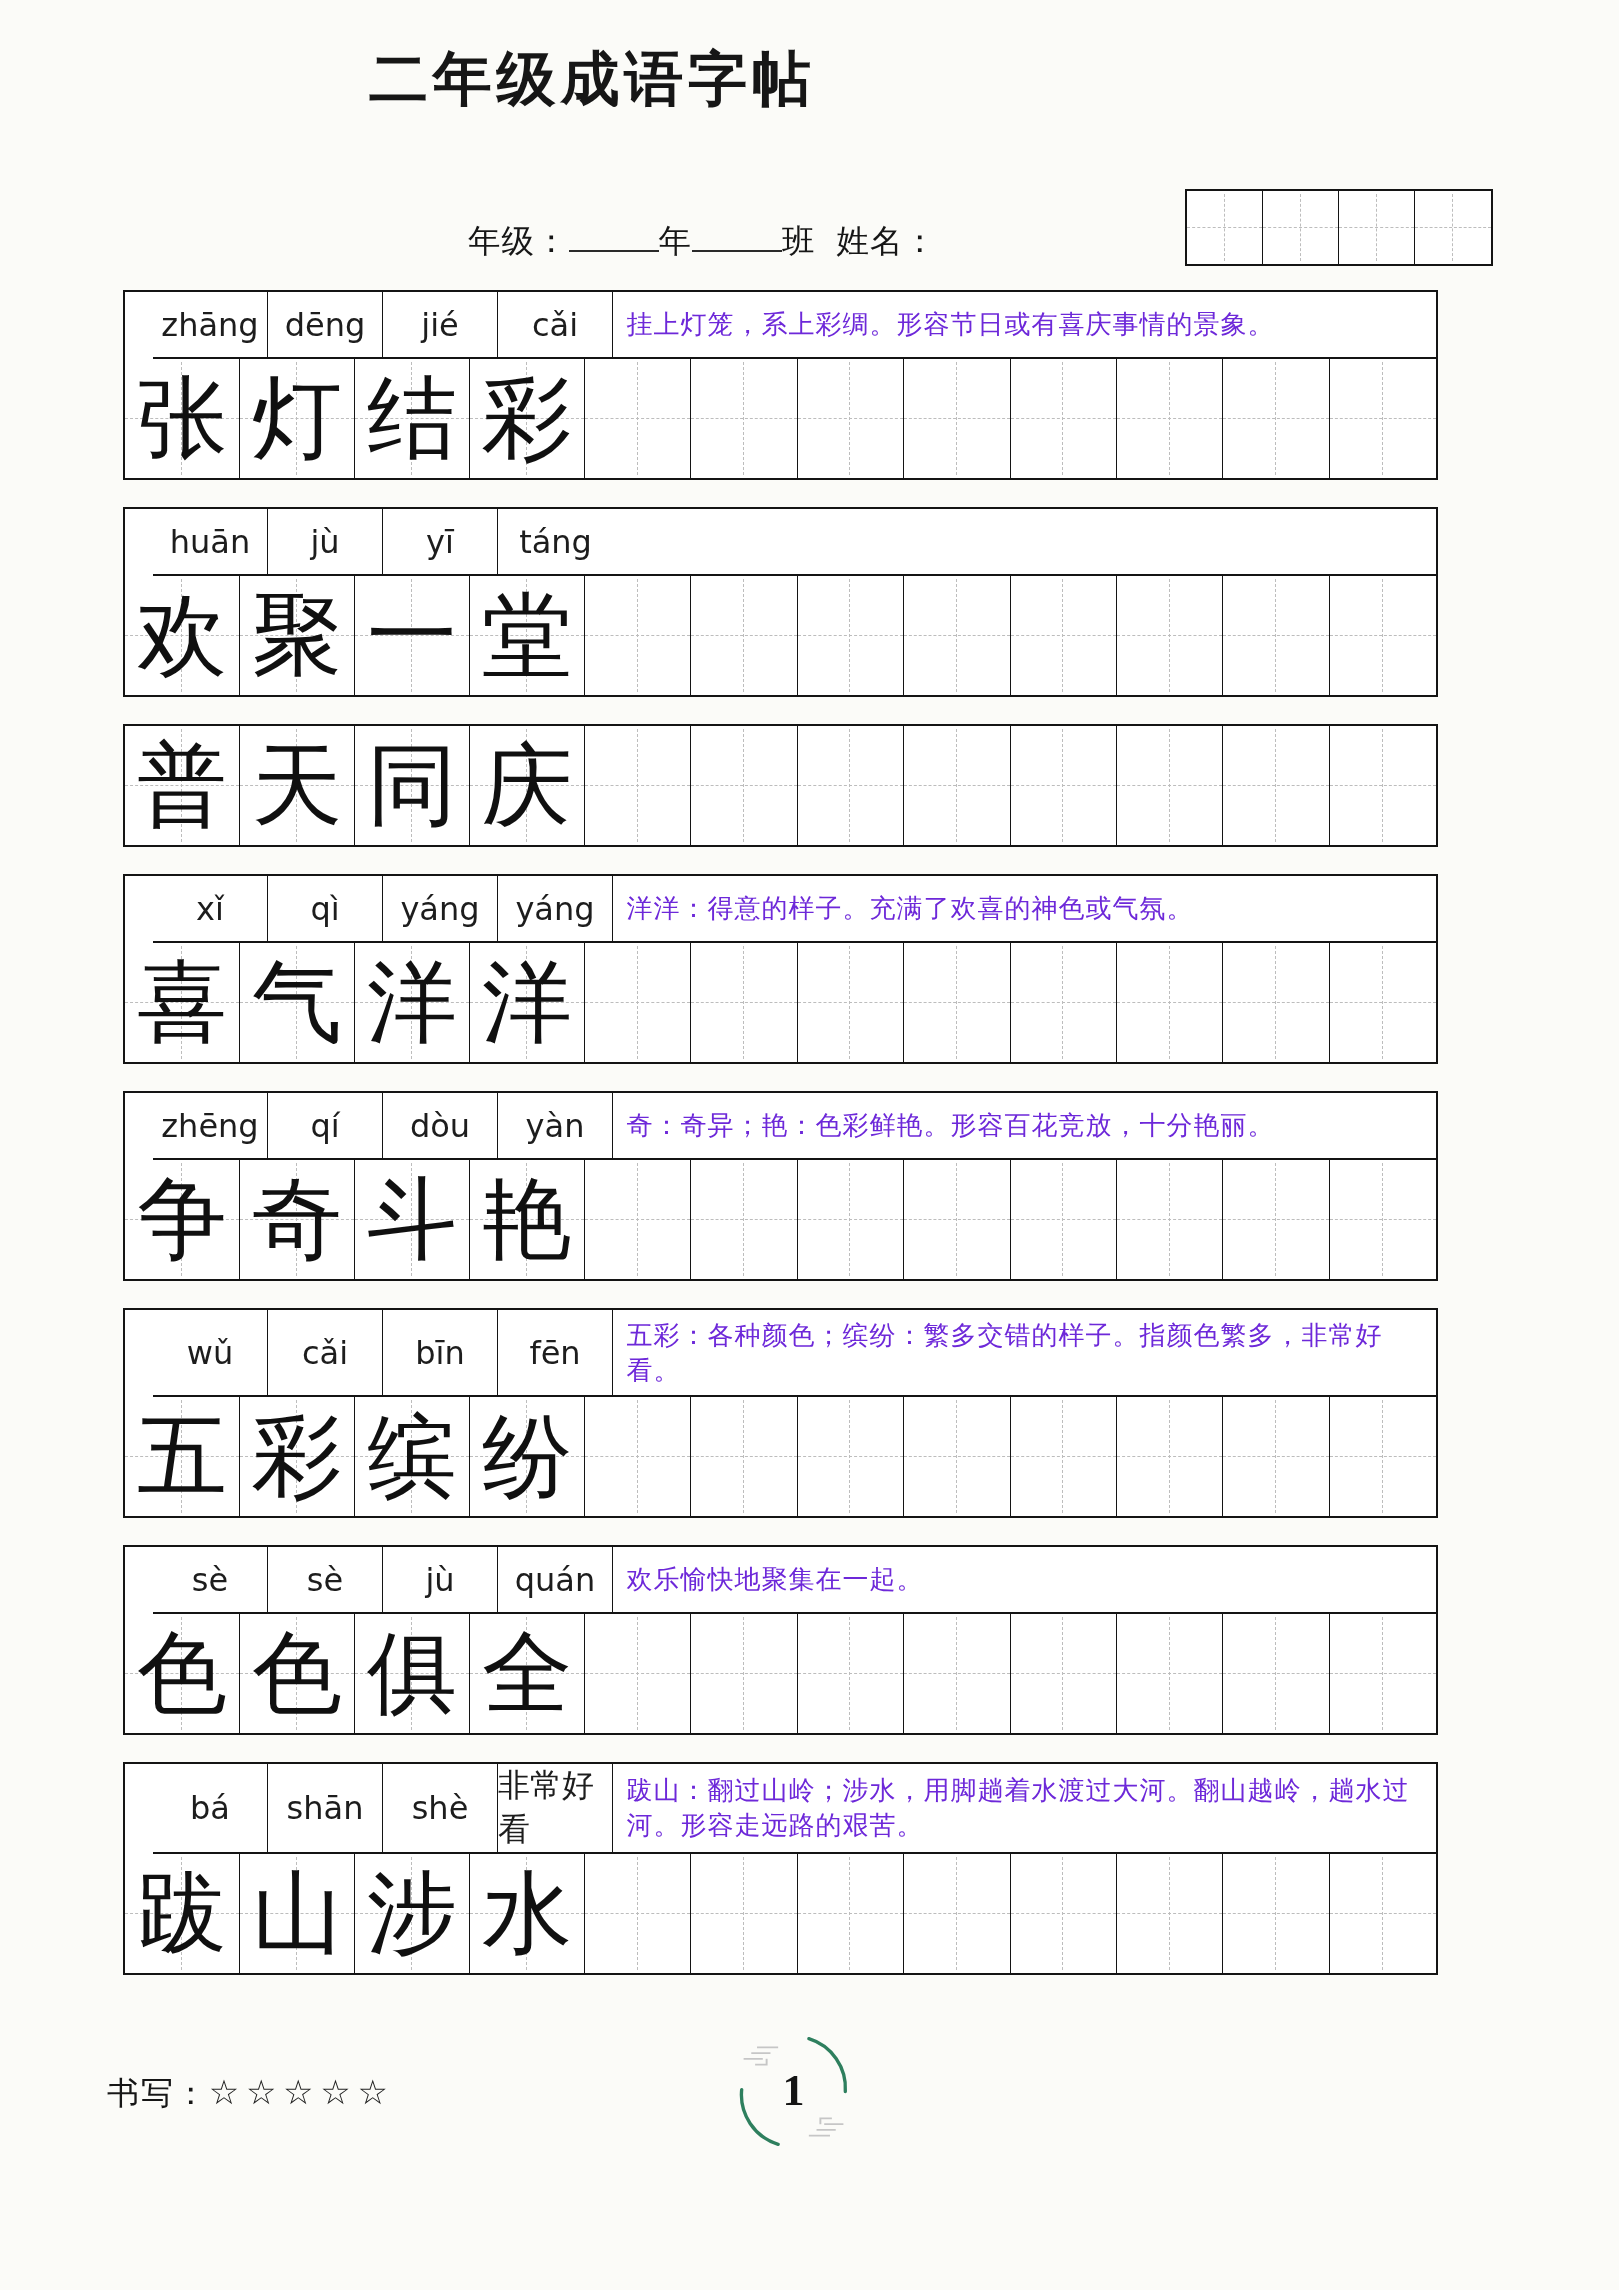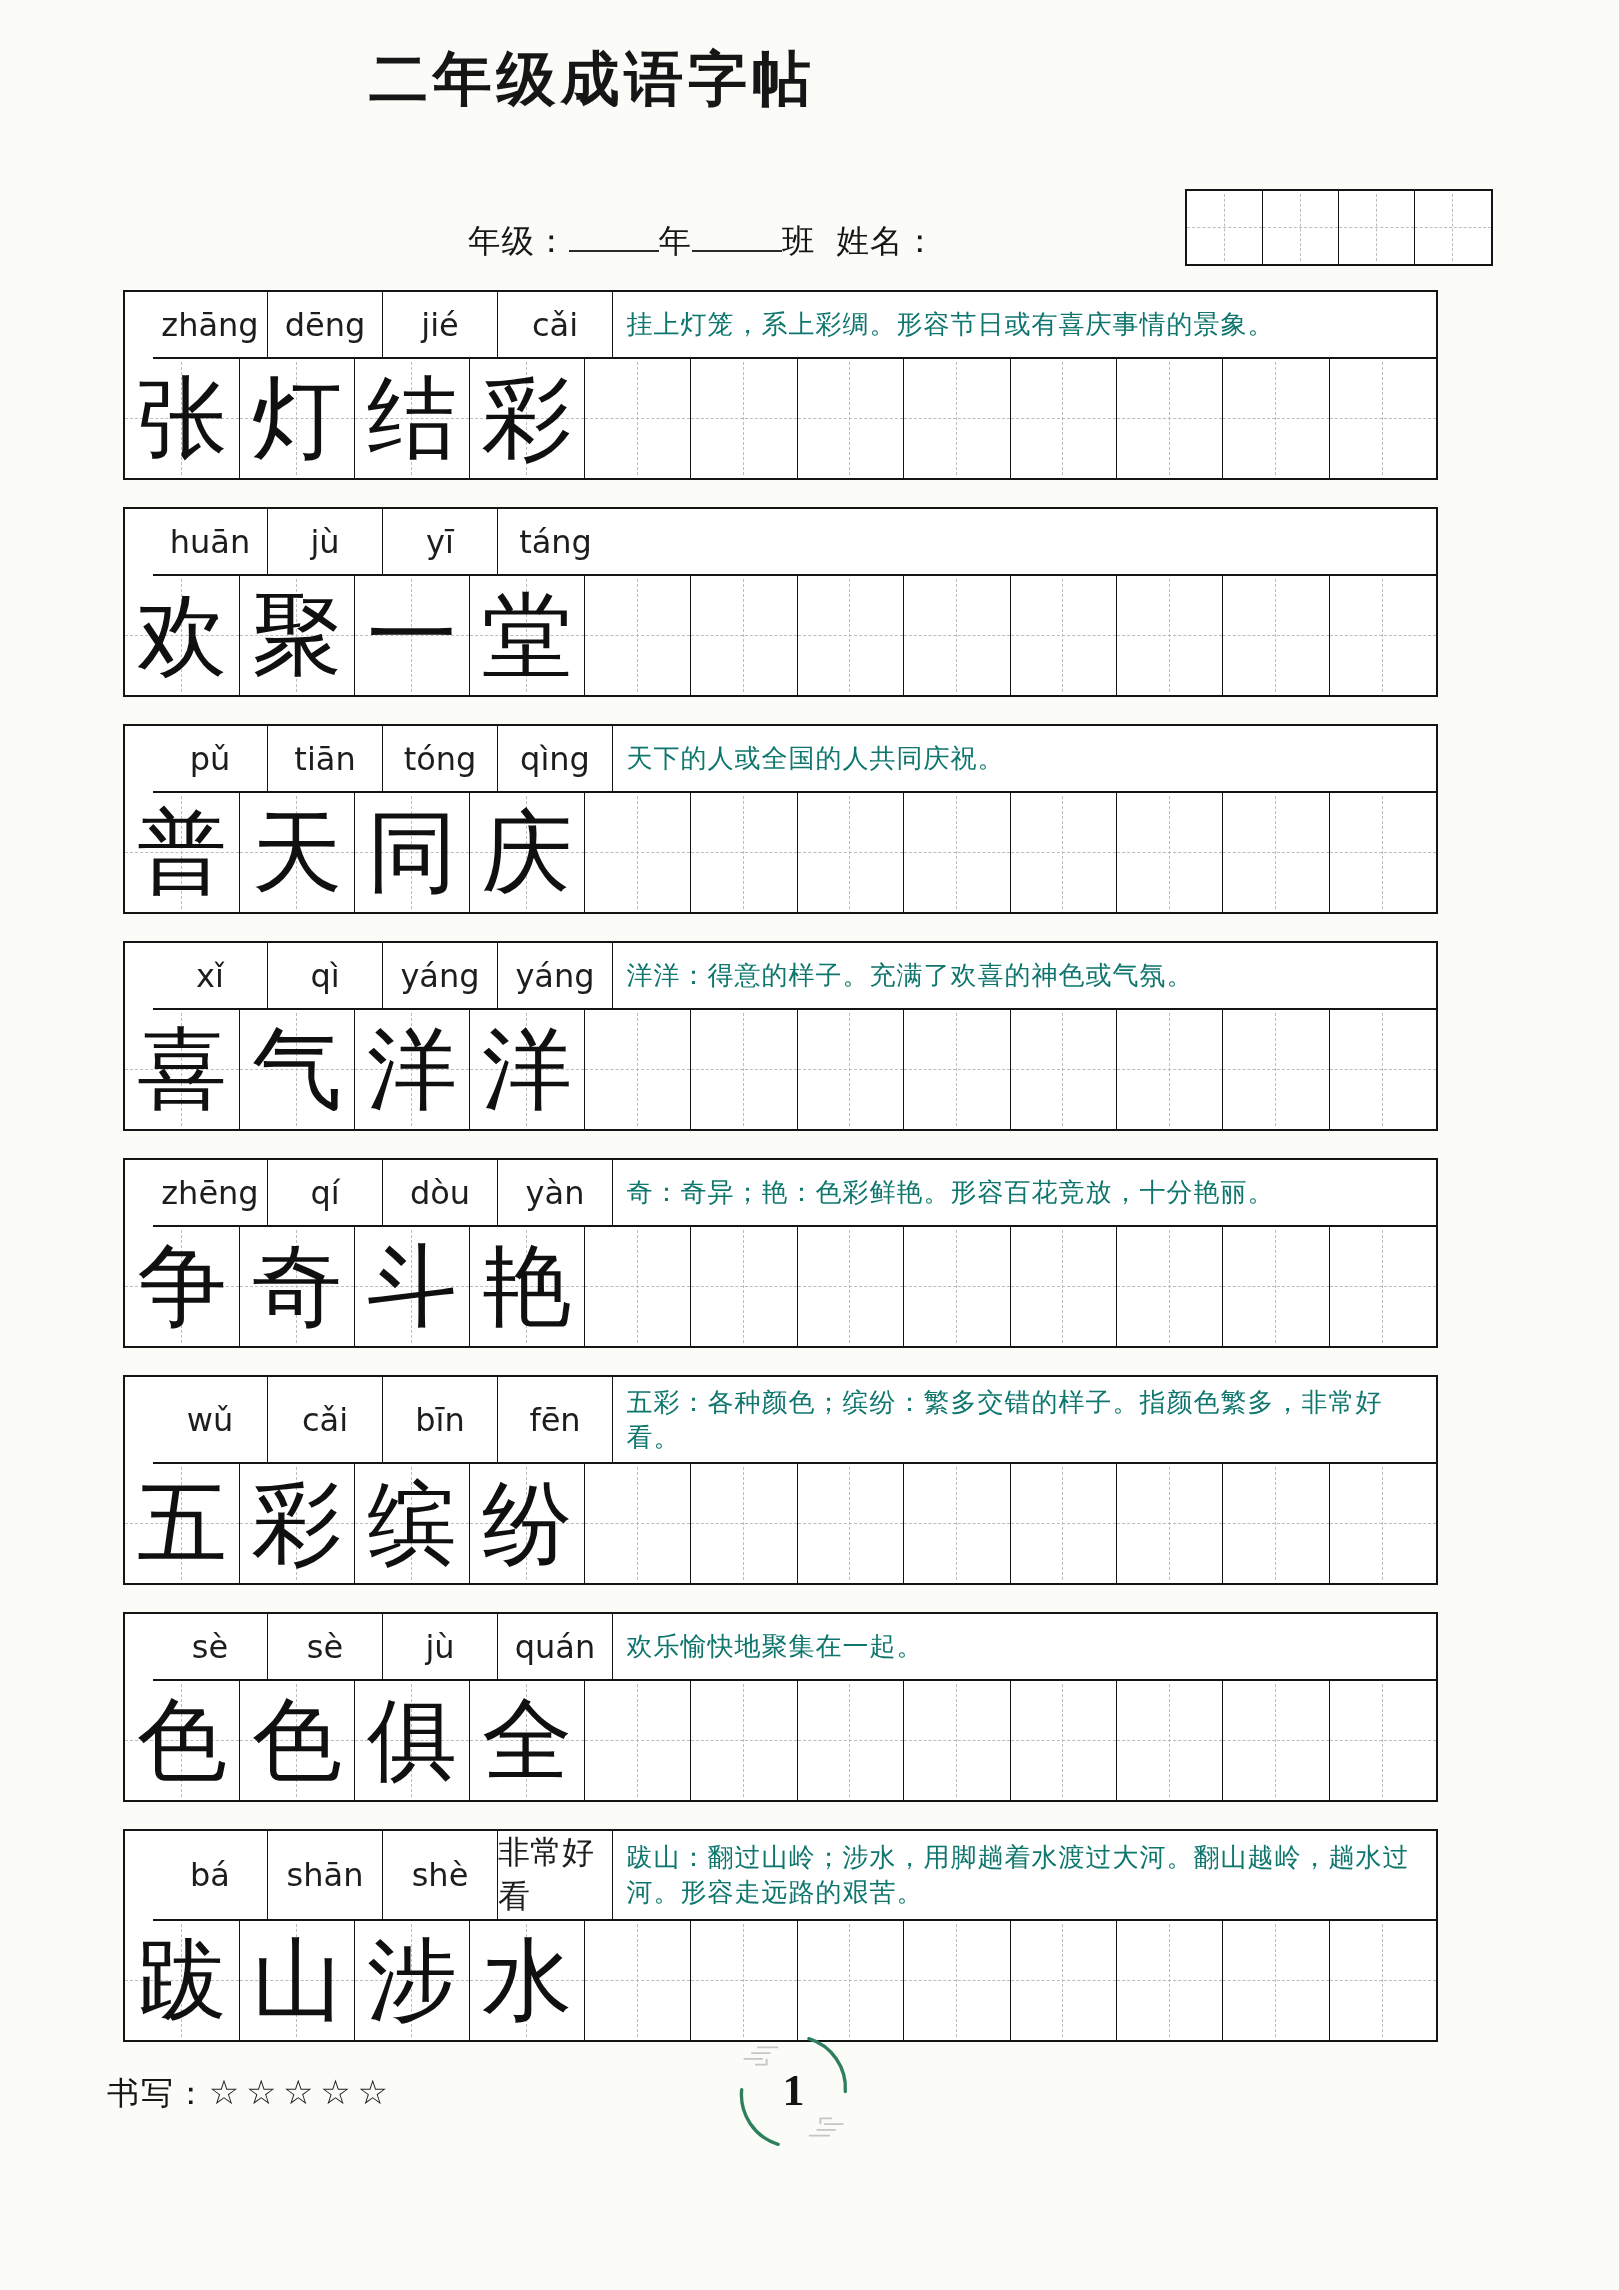--- a/index.html
+++ b/index.html
@@ -54,21 +54,21 @@
   .row .cell:last-child{border-right:none;}
   .pinyin-cell{
     display:flex;align-items:center;justify-content:center;
     font-family:"DejaVu Sans","Liberation Sans",sans-serif;
     font-size:32px;color:#1d1d1d;
   }
   .def-cell{
     grid-column:span 8;border-right:none;display:flex;align-items:center;
   }
   .def-text{
-    padding:7.6px 13.4px;font-size:26px;line-height:35px;letter-spacing:1px;color:#0f766e;
+    padding:7.6px 13.4px;font-size:26px;line-height:35px;letter-spacing:1px;color:#6d28d9;
   }
   .char-cell{display:flex;align-items:center;justify-content:center;}
   .hanzi{
     font-size:90px;line-height:1;color:#101010;z-index:1;
     font-family:"Liberation Serif","DejaVu Serif",serif;
   }
 
   
   .footer-writing{
     top:2072px;left:107px;font-size:32px;white-space:nowrap;letter-spacing:1.9px;
@@ -170,37 +170,20 @@
       <div class="cell practice-cell guide"></div>
       <div class="cell practice-cell guide"></div>
       <div class="cell practice-cell guide"></div>
       <div class="cell practice-cell guide"></div>
       <div class="cell practice-cell guide"></div>
       <div class="cell practice-cell guide"></div>
     </div>
   </section>
 
   <section class="idiom-block">
-    <div class="row pinyin-row">
-      <div class="cell pinyin-cell">
-          <span>pǔ</span>
-        </div>
-      <div class="cell pinyin-cell">
-          <span>tiān</span>
-        </div>
-      <div class="cell pinyin-cell">
-          <span>tóng</span>
-        </div>
-      <div class="cell pinyin-cell">
-          <span>qìng</span>
-        </div>
-      <div class="cell def-cell">
-          <span class="def-text">天下的人或全国的人共同庆祝。</span>
-        </div>
-    </div>
     <div class="row char-row">
       <div class="cell char-cell guide">
           <span class="hanzi">普</span>
         </div>
       <div class="cell char-cell guide">
           <span class="hanzi">天</span>
         </div>
       <div class="cell char-cell guide">
           <span class="hanzi">同</span>
         </div>

